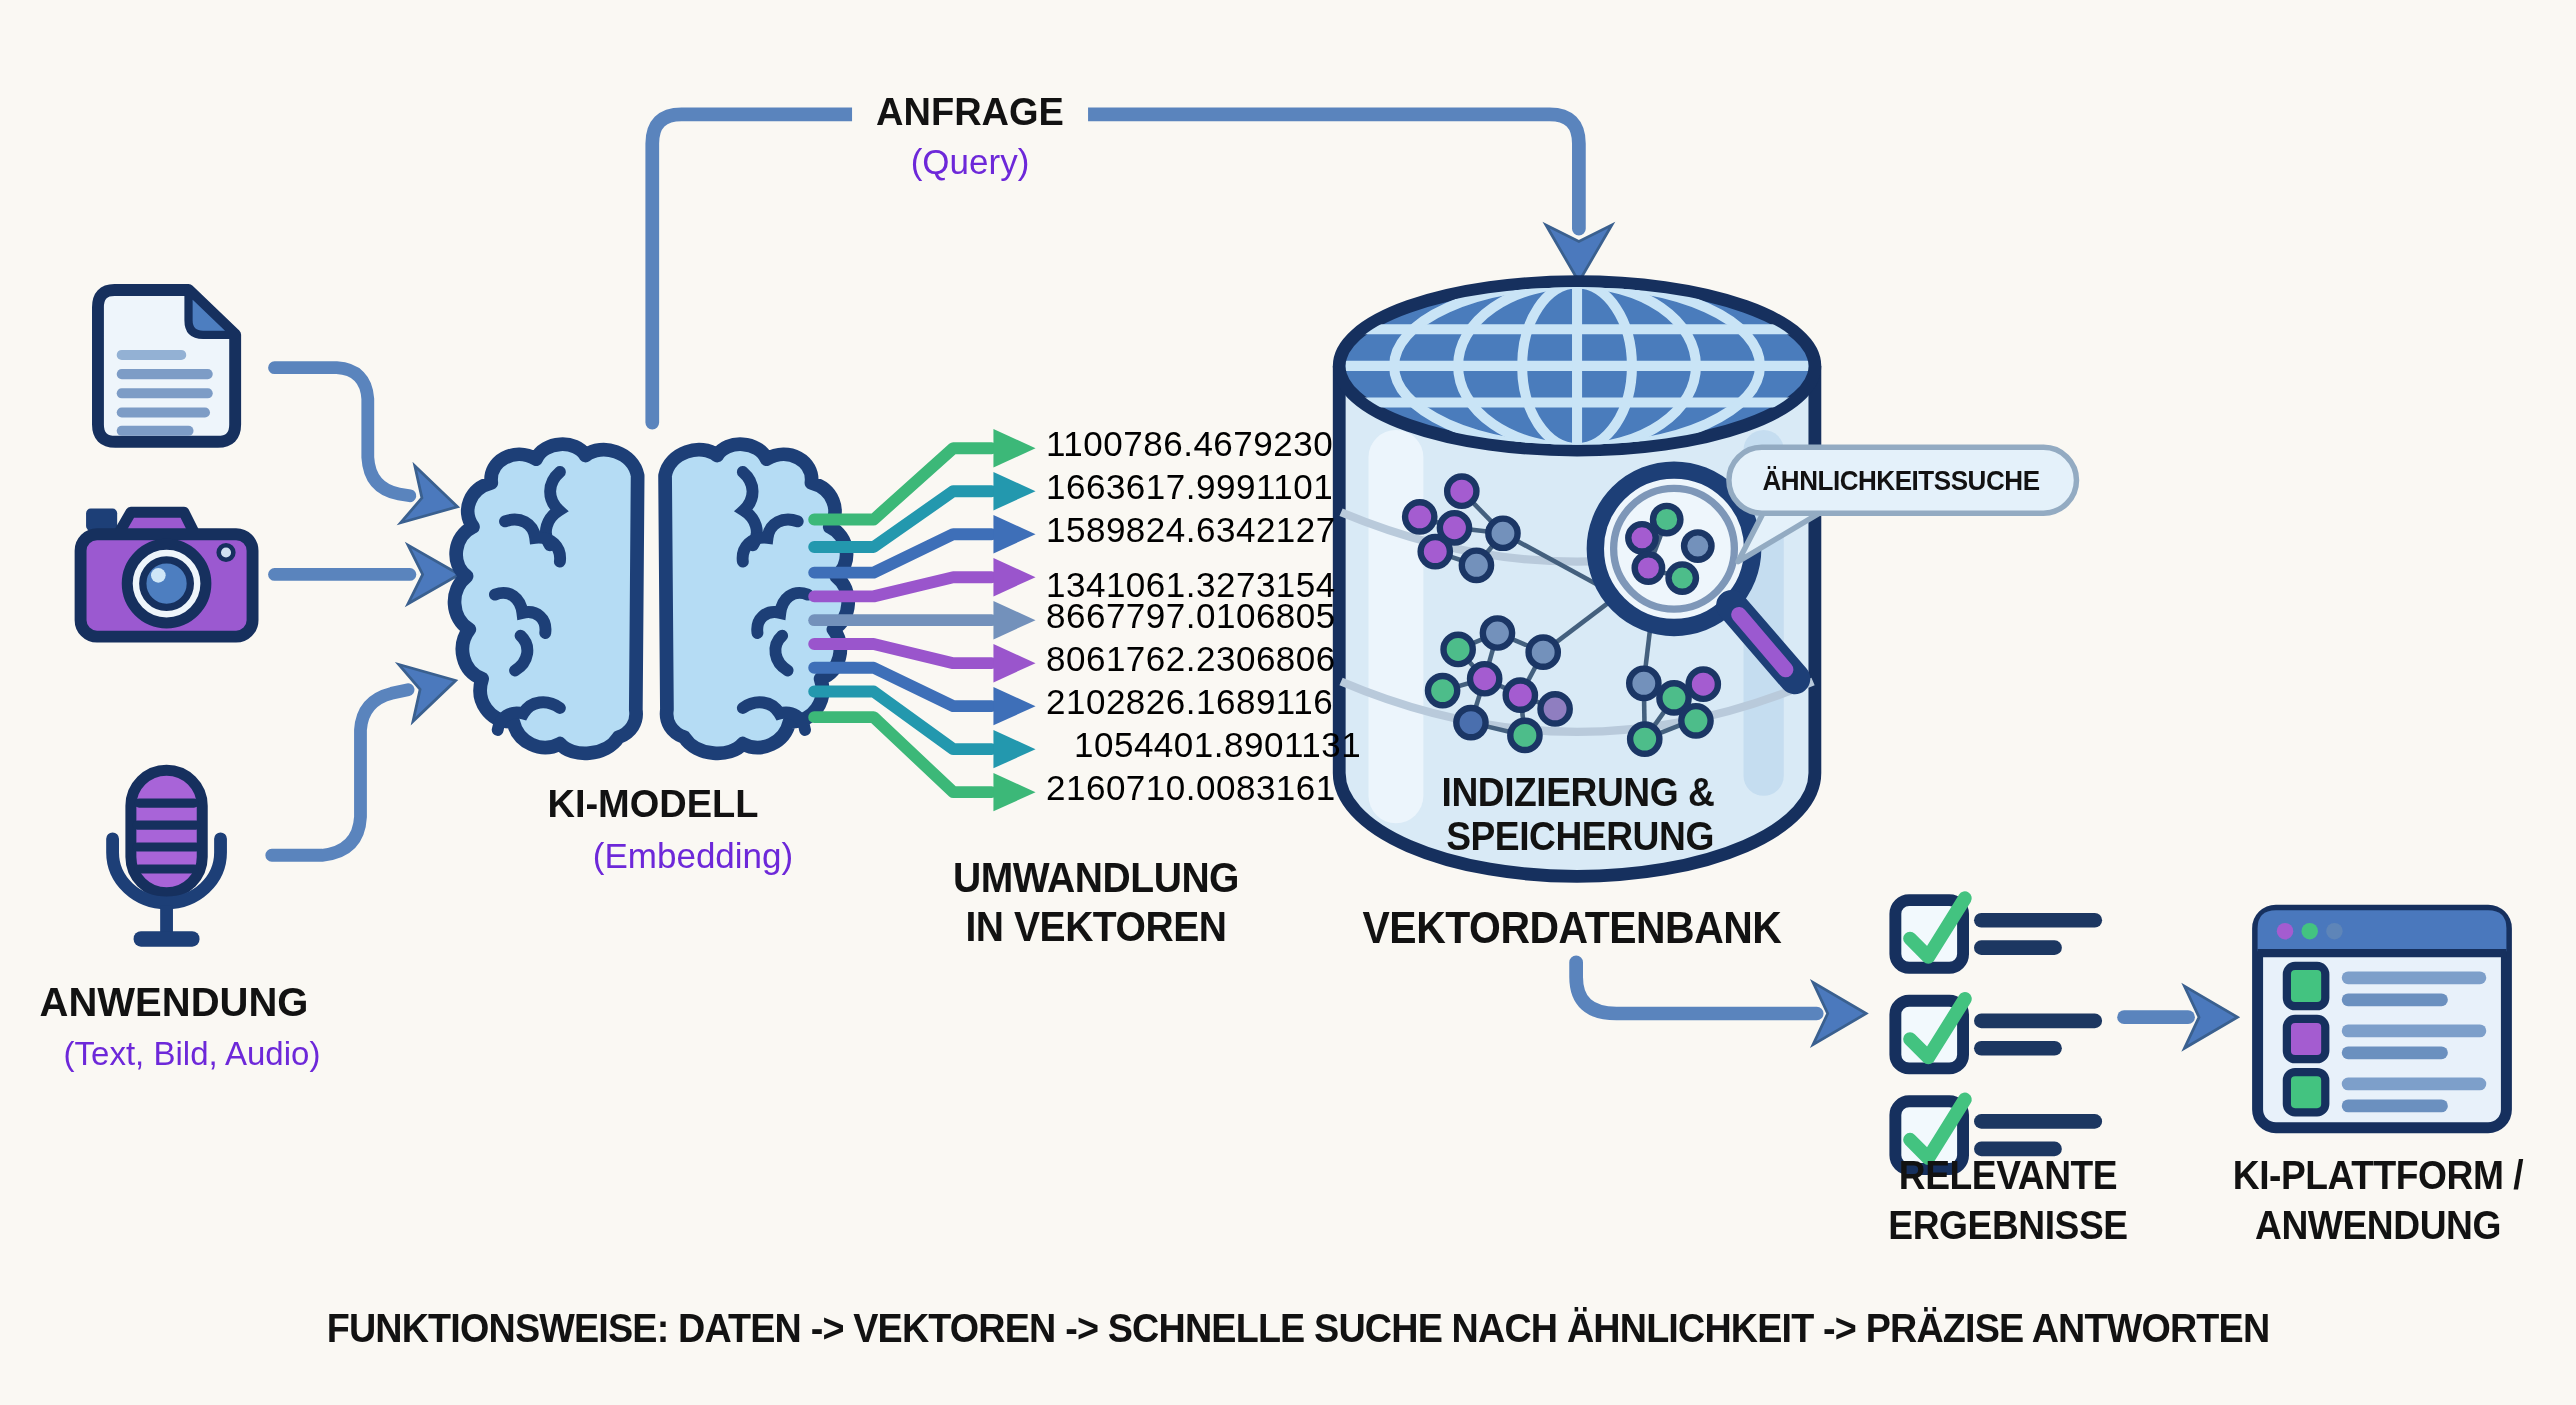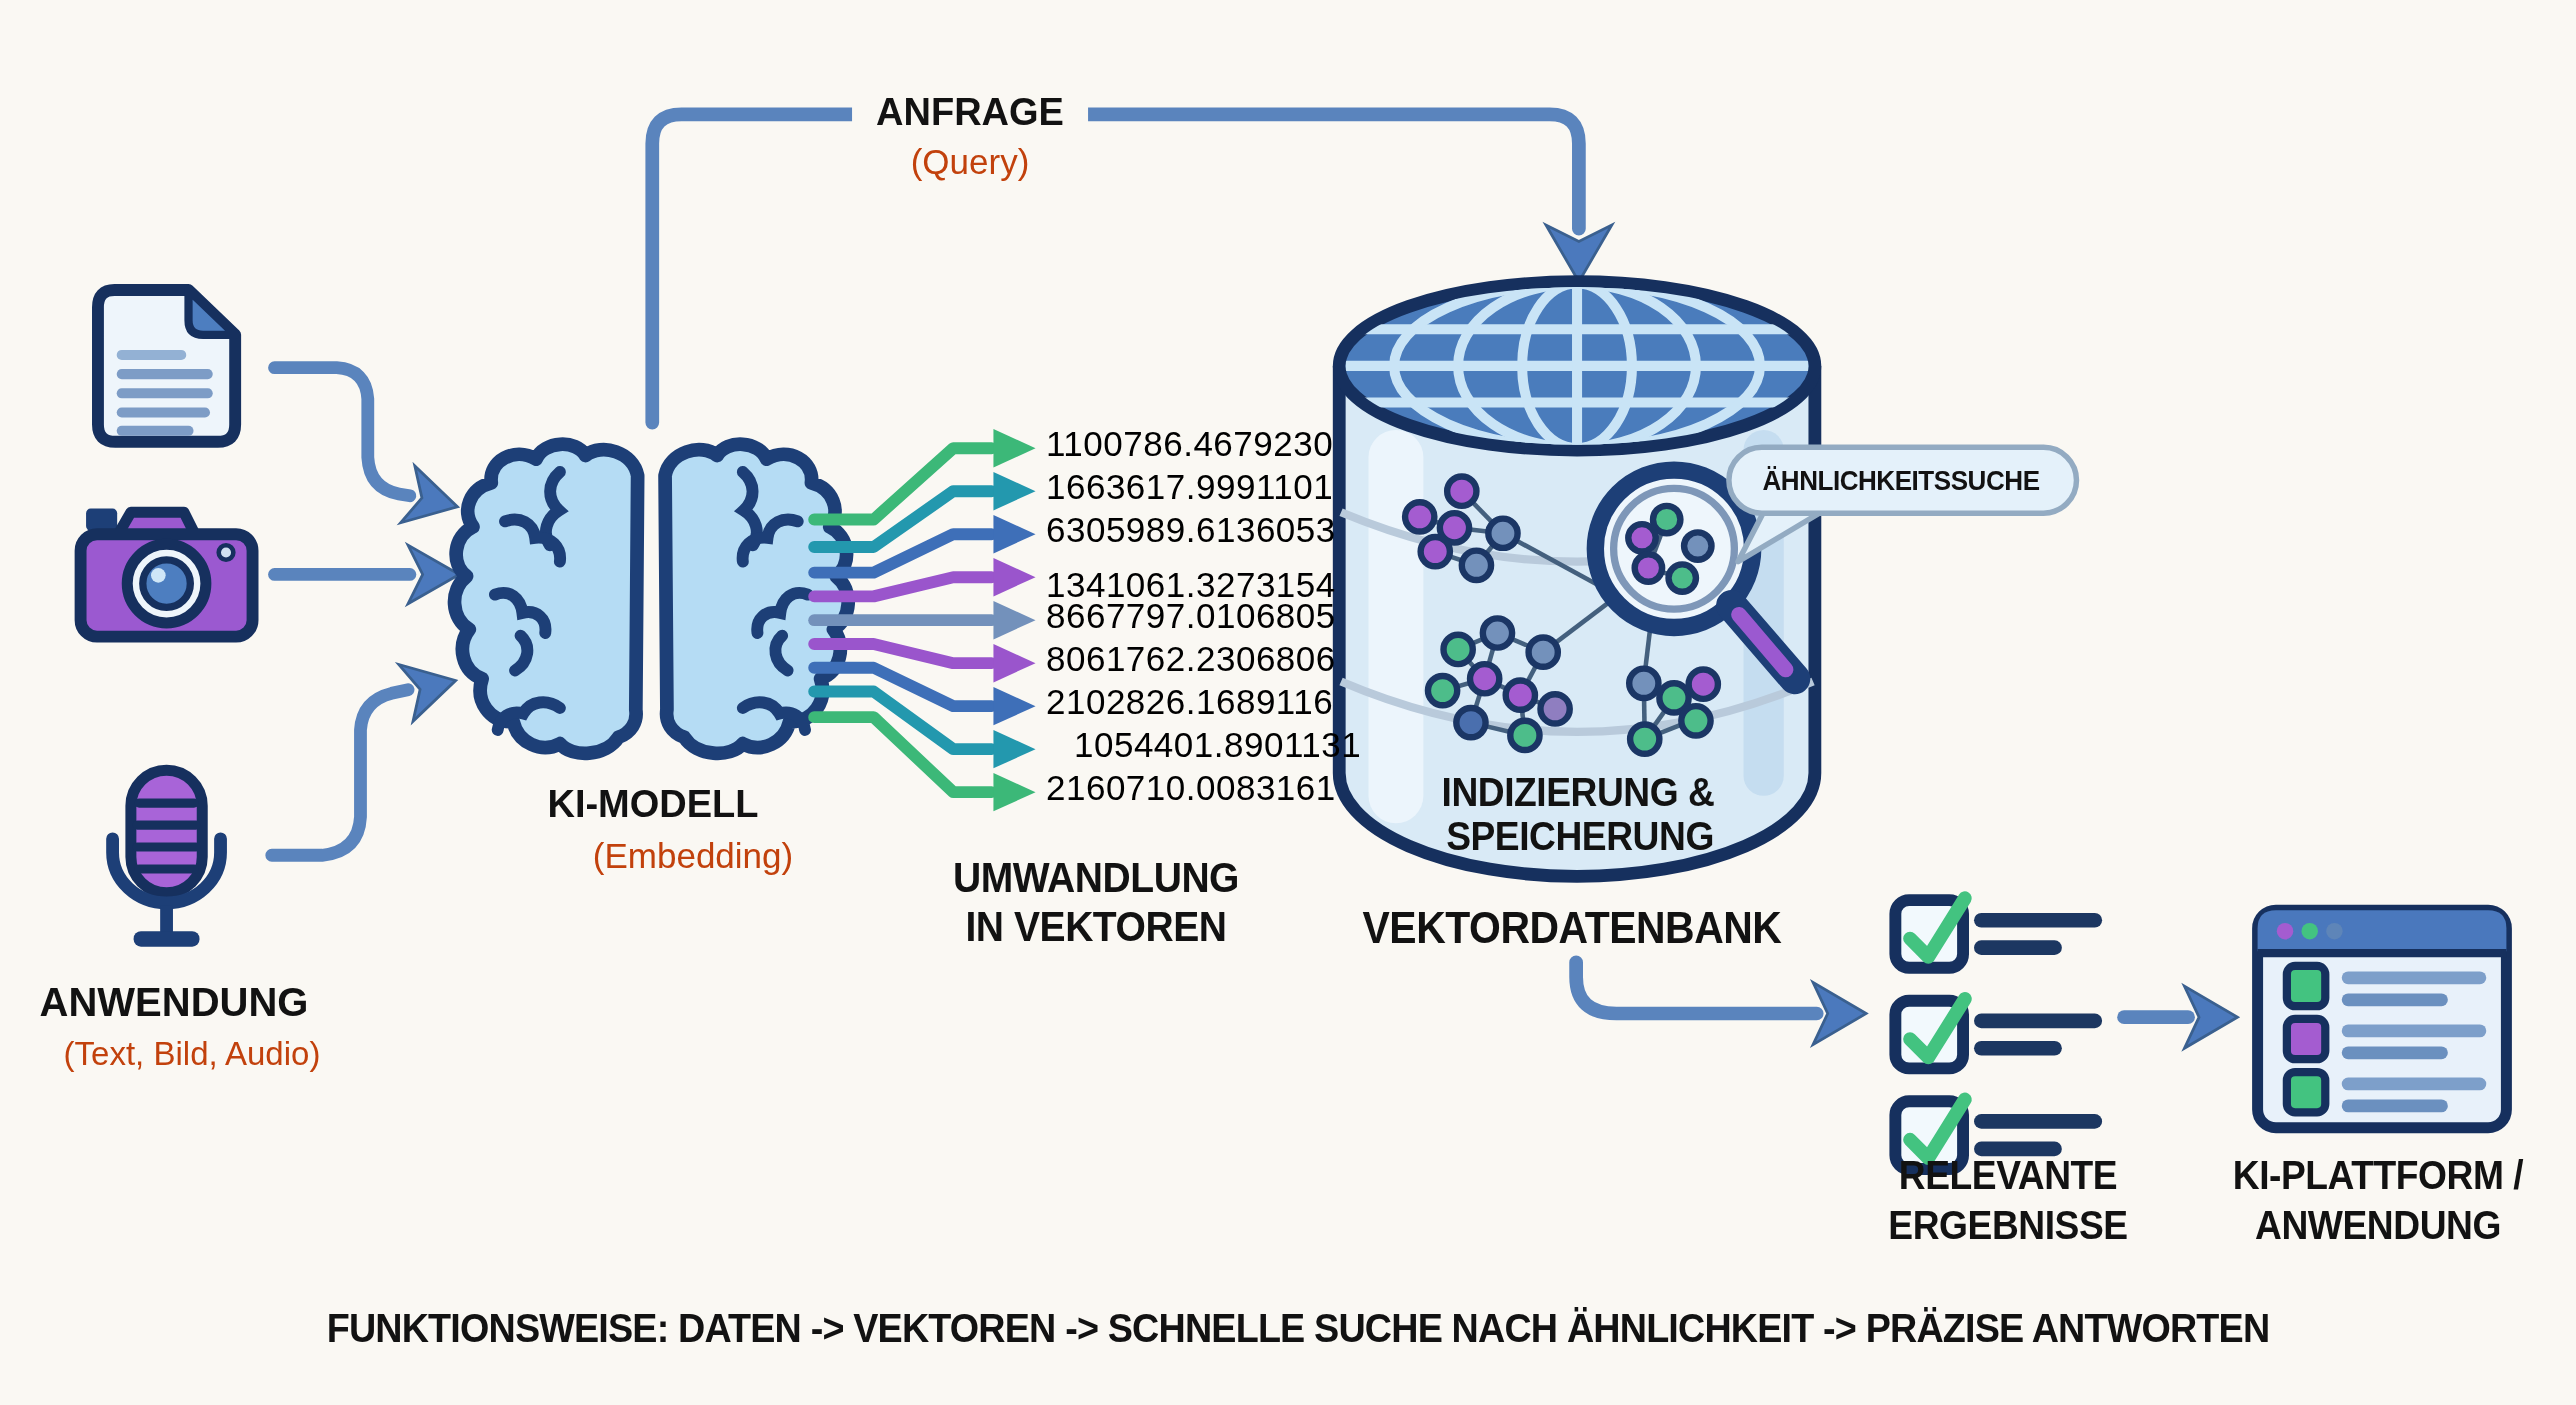--- a/index.html
+++ b/index.html
@@ -8,21 +8,21 @@
   svg.art{position:absolute;left:0;top:0;}
   .lbl{position:absolute;transform:translate(-50%,-50%);color:#121212;text-align:center;
        white-space:nowrap;line-height:1.08;}
   .b{font-weight:bold;}
   .cond{transform:translate(-50%,-50%) scaleX(0.93);letter-spacing:-0.5px;}
   .patch{background:#faf8f3;padding:0 24px;}
   .num{position:absolute;font-size:35px;color:#000000;letter-spacing:0.5px;white-space:nowrap;}
   .f42{font-size:38px;} .f44{font-size:40px;} .f38{font-size:35px;}
   .f36{font-size:33px;margin-left:16px;} .f46{font-size:42px;} .f48{font-size:44px;} .f31{font-size:28px;}
   .f45{font-size:41px;letter-spacing:-0.9px;}
-  .sub{color:#c2410c;font-weight:normal;}
+  .sub{color:#6d28d9;font-weight:normal;}
 </style>
 </head>
 <body>
 
 <div class="canvas">
 
 <svg class="art" width="2576" height="1405" viewBox="0 0 2816 1536">
 
   <g>
     <path d="M713,462 L713,157 Q713,125 745,125 L1694,125 Q1726,125 1726,157 L1726,250" fill="none" stroke="#5a84bd" stroke-width="15" stroke-linecap="round"></path>
@@ -312,21 +312,21 @@
 <div class="lbl f38 sub" style="left:970px;top:162px;">(Query)</div>
 
 <div class="lbl b f44" style="left:174px;top:1003px;">ANWENDUNG</div>
 <div class="lbl f36 sub" style="left:176px;top:1054px;">(Text, Bild, Audio)</div>
 
 <div class="lbl b f42" style="left:653px;top:805px;">KI-MODELL</div>
 <div class="lbl f38 sub" style="left:653px;top:856px;margin-left:40px;">(Embedding)</div>
 
 <div class="num" style="left:1046px;top:424px;">1100786.4679230</div>
 <div class="num" style="left:1046px;top:467px;">1663617.9991101</div>
-<div class="num" style="left:1046px;top:510px;">6305989.6136053</div>
+<div class="num" style="left:1046px;top:510px;">1589824.6342127</div>
 <div class="num" style="left:1046px;top:553px;margin-top:12px;">1341061.3273154</div>
 <div class="num" style="left:1046px;top:596px;">8667797.0106805</div>
 <div class="num" style="left:1046px;top:639px;">8061762.2306806</div>
 <div class="num" style="left:1046px;top:682px;">2102826.1689116</div>
 <div class="num" style="left:1074px;top:725px;">1054401.8901131</div>
 <div class="num" style="left:1046px;top:768px;">2160710.0083161</div>
 
 <div class="lbl b f46 cond" style="left:1096px;top:878px;">UMWANDLUNG</div>
 <div class="lbl b f46 cond" style="left:1096px;top:927px;">IN VEKTOREN</div>
 

